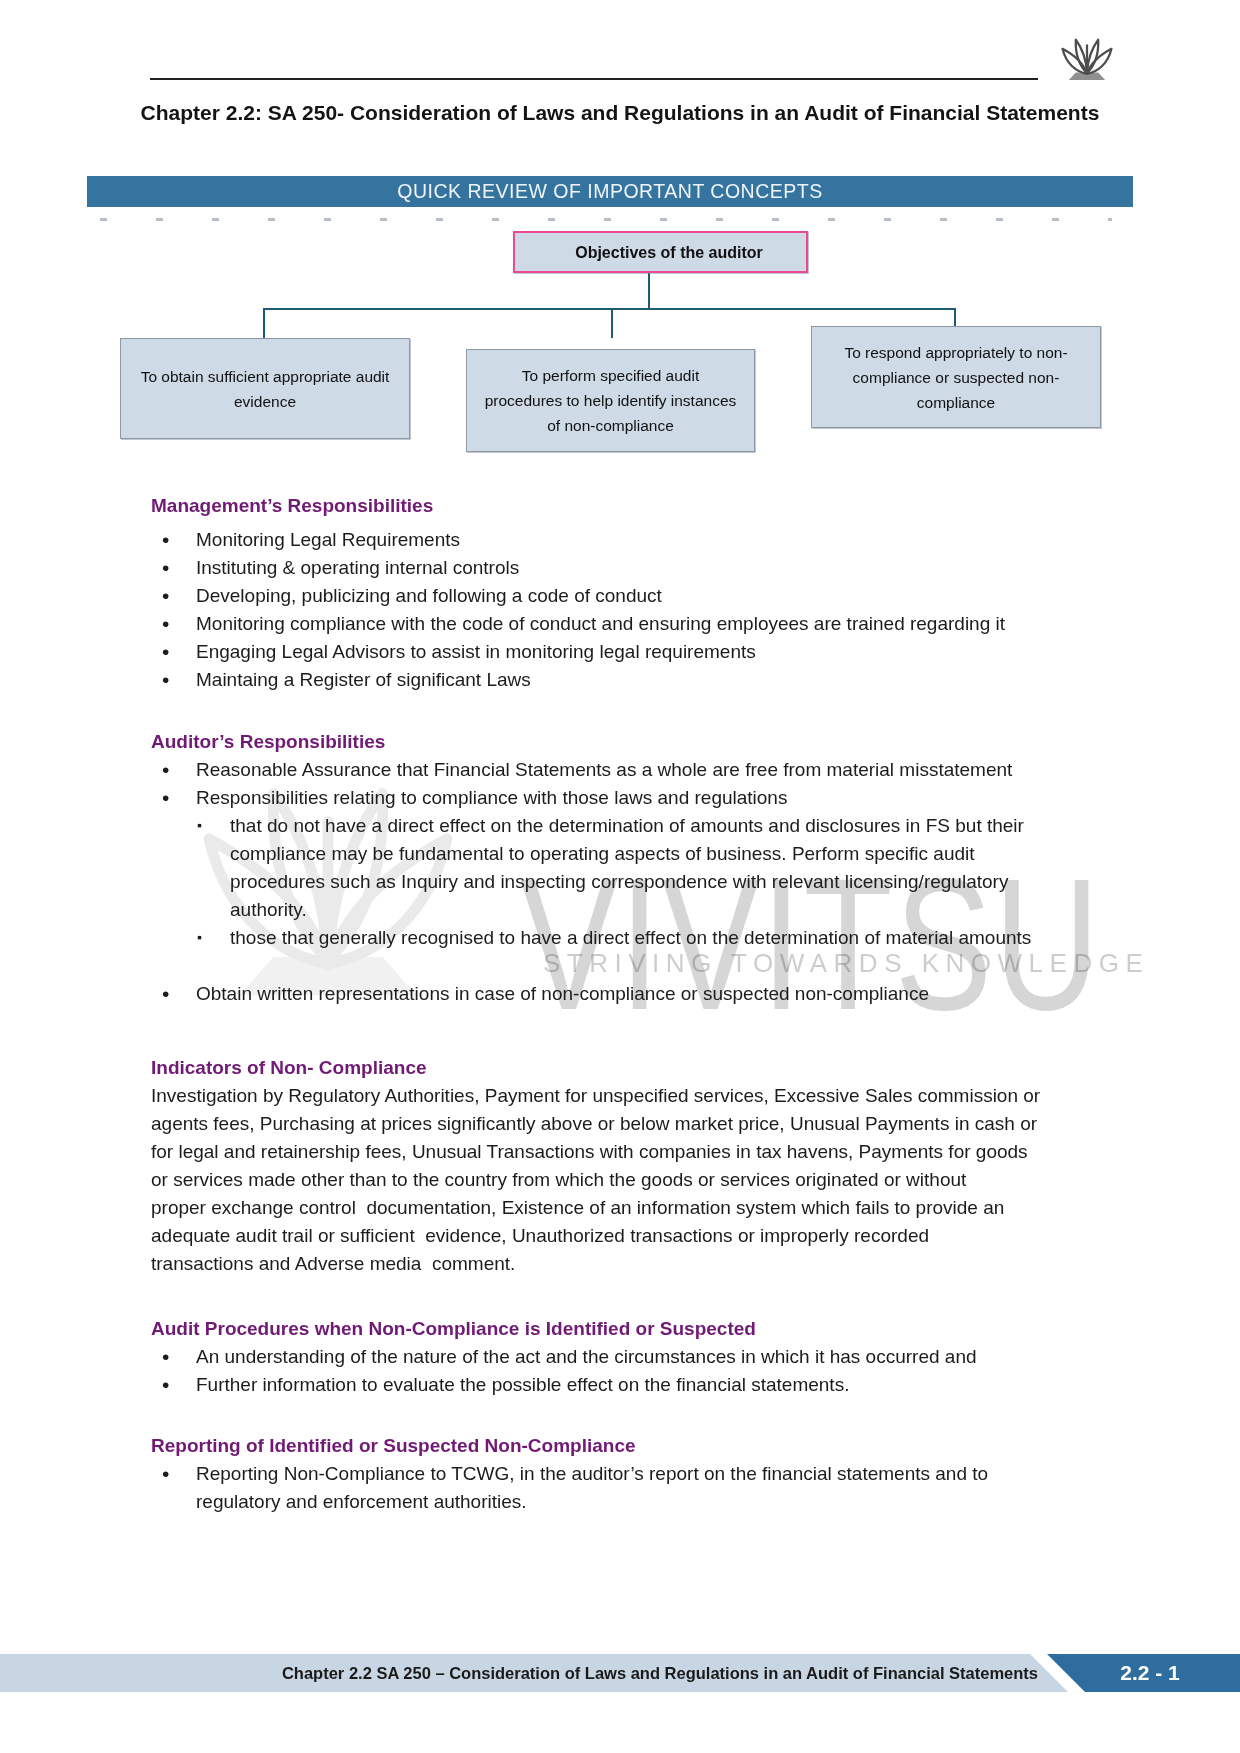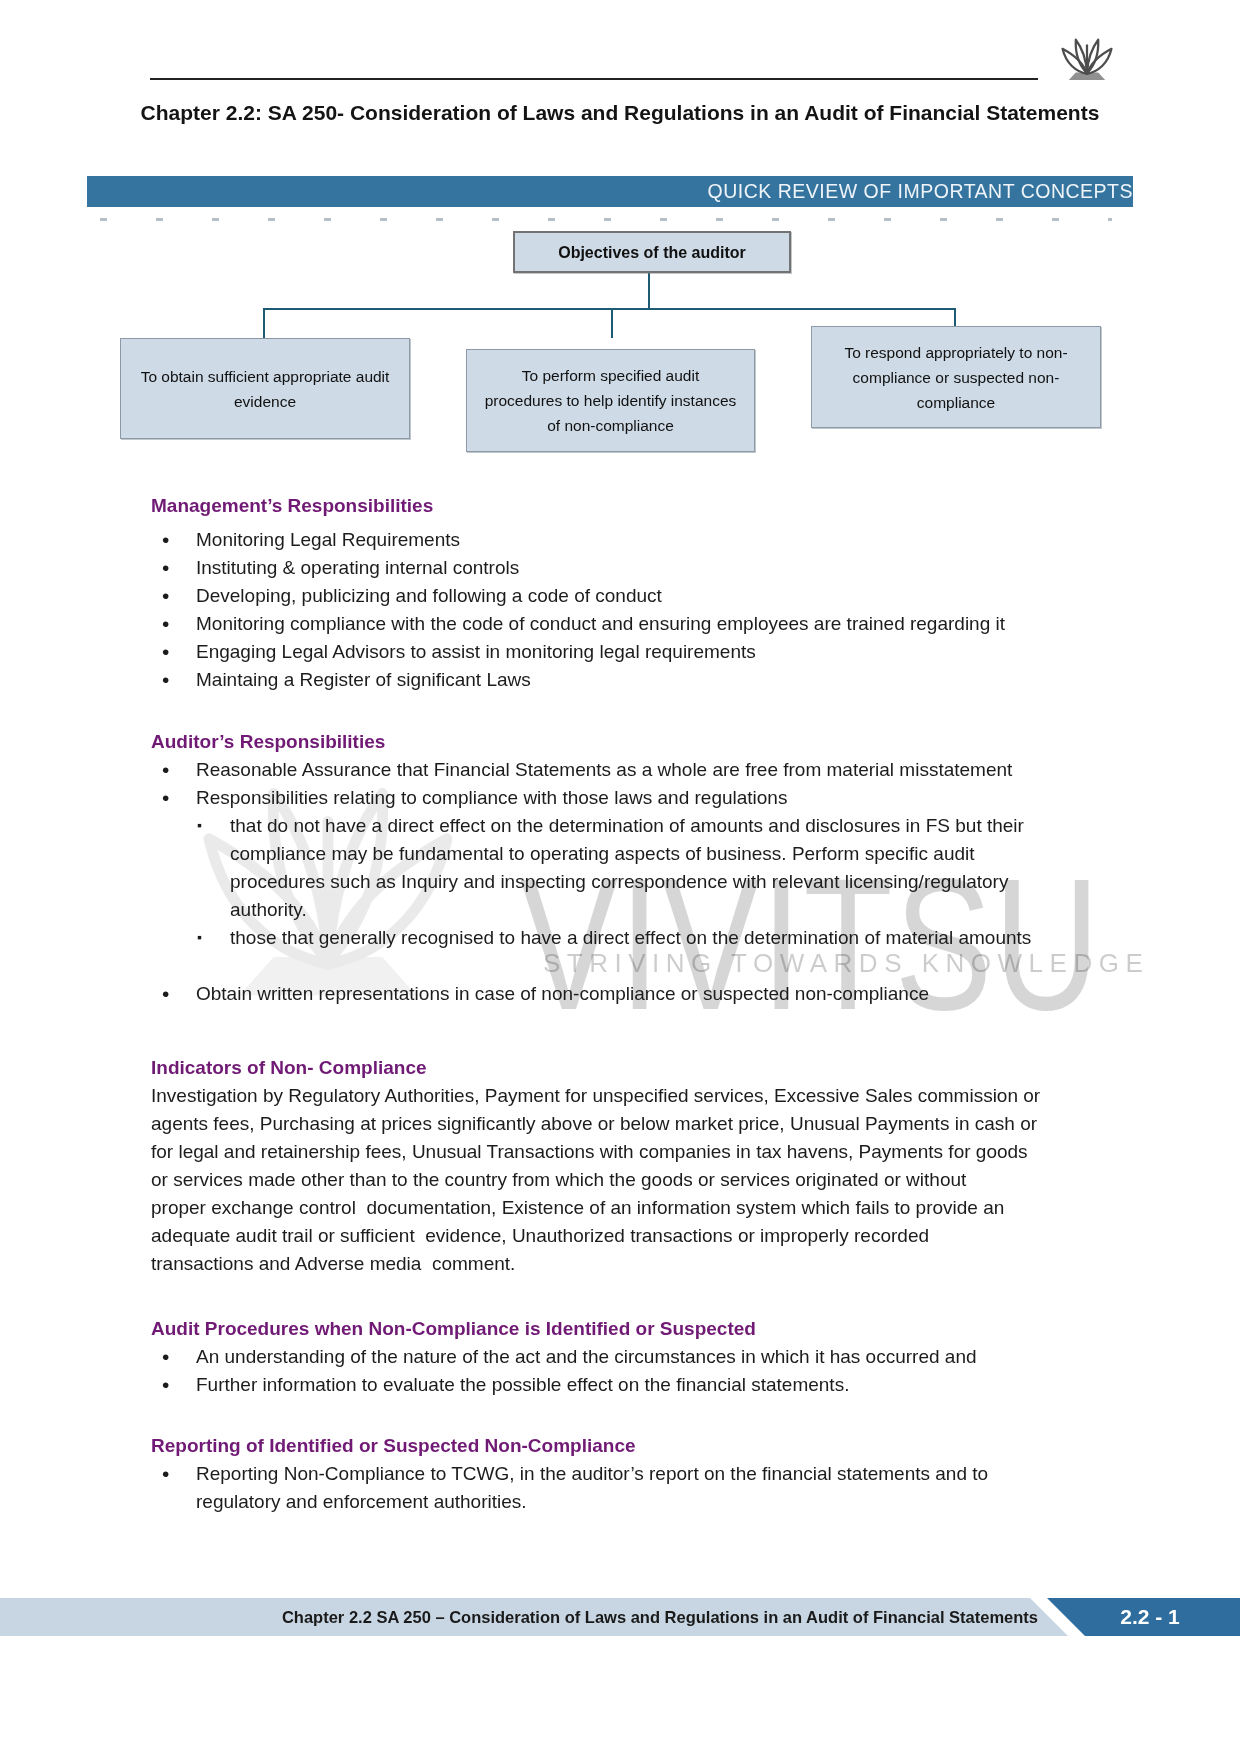--- a/index.html
+++ b/index.html
@@ -7,31 +7,31 @@
         font-family:"Liberation Sans","DejaVu Sans",sans-serif;color:#1c1c1c;overflow:hidden;}
   .abs{position:absolute;}
 
   
   .header-rule{left:150px;top:78px;width:888px;height:2px;background:#222;}
   .logo{left:1052px;top:30px;width:70px;height:57px;}
   .page-title{left:2px;top:101px;width:1236px;text-align:center;font-size:21px;font-weight:bold;color:#141414;}
 
   
   .banner{left:87px;top:176px;width:1046px;height:31px;background:#35749E;
-          display:flex;align-items:center;justify-content:flex-end;}
+          display:flex;align-items:center;justify-content:center;}
   .banner span{color:#EFF4F9;font-size:19.5px;letter-spacing:.5px;}
   .banner-dots{left:100px;top:218px;width:1012px;height:3px;opacity:.45;
      background:repeating-linear-gradient(90deg,#5d7186 0 7px,transparent 7px 56px);}
 
   
   .dbox{background:#CEDAE6;border:1px solid #8C99A6;box-shadow:1px 1px 0 rgba(120,130,140,.45);
         display:flex;align-items:center;justify-content:center;text-align:center;
         font-size:15.5px;line-height:25px;color:#111;}
   .dbox .dline{white-space:pre;}
-  .root-box{left:513px;top:231px;width:274px;height:38px;border:2px solid #737373;font-weight:bold;font-size:16px;}
+  .root-box{left:513px;top:231px;width:274px;height:38px;border:2px solid #ec4899;font-weight:bold;font-size:16px;padding-left:17px;}
   .child1{left:120px;top:338px;width:288px;height:99px;}
   .child2{left:466px;top:337px;width:287px;height:101px;margin-top:12px;}
   .child3{left:811px;top:326px;width:288px;height:100px;}
   .conn{background:#1D5A74;}
   .trunk{left:648px;top:269px;width:2px;height:39px;}
   .hbar{left:263px;top:308px;width:693px;height:2px;}
   .drop1{left:263px;top:308px;width:2px;height:31px;}
   .drop2{left:611px;top:308px;width:2px;height:30px;}
   .drop3{left:954px;top:308px;width:2px;height:31px;}
 
@@ -46,21 +46,21 @@
   .content-layer{z-index:2;}
   .sect-h{left:151px;font-size:19px;font-weight:bold;color:#701a75;line-height:28px;white-space:pre;}
   .blk{left:151px;width:1000px;font-size:19px;line-height:28px;color:#1c1c1c;}
   .li{position:relative;padding-left:45px;white-space:pre;}
   .li::before{content:"\2022";position:absolute;left:11px;top:0;font-size:21px;}
   .subli{position:relative;padding-left:79px;}
   .subli::before{content:"\25AA";position:absolute;left:46px;top:-1px;font-size:14px;}
   .pline{white-space:pre;}
 
   
-  .footer{left:0;top:1598px;width:984px;height:38px;}
+  .footer{left:0;top:1654px;width:984px;height:38px;}
   .foot-light{position:absolute;left:0;top:0;width:1240px;height:38px;background:#C8D6E3;
               clip-path:polygon(0 0,1030px 0,1068px 38px,0 38px);}
   .foot-dark{position:absolute;left:0;top:0;width:1240px;height:38px;background:#2E6D9D;
              clip-path:polygon(1047px 0,1240px 0,1240px 38px,1085px 38px);}
   .foot-text{position:absolute;left:80px;top:0;width:1160px;height:38px;line-height:38px;
              text-align:center;font-size:16.5px;font-weight:bold;color:#1a1a1a;}
   .foot-page{position:absolute;left:1070px;top:0;width:160px;height:38px;line-height:38px;
              text-align:center;font-size:21px;font-weight:bold;color:#ffffff;}
   svg .stroke{fill:none;stroke:#4d4d4d;stroke-width:3.2;stroke-linejoin:round;stroke-linecap:round;}
 </style>

